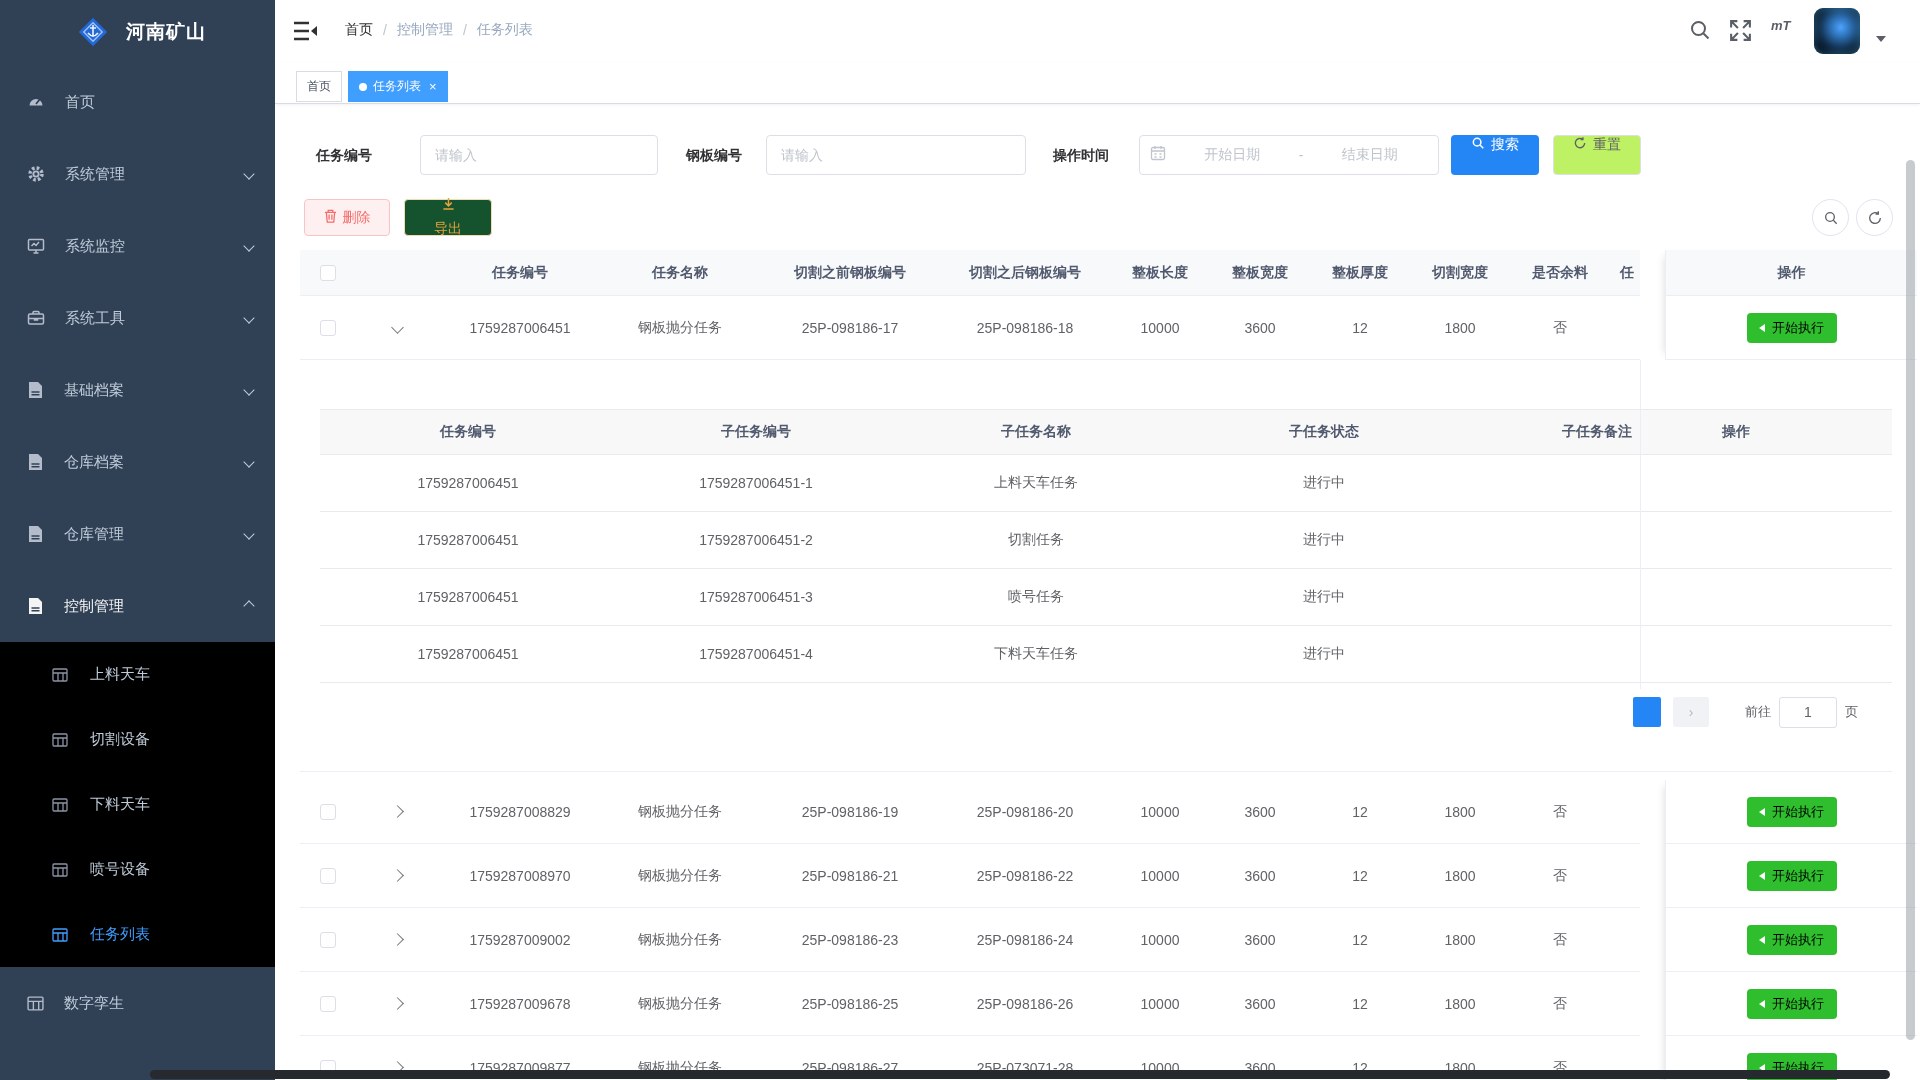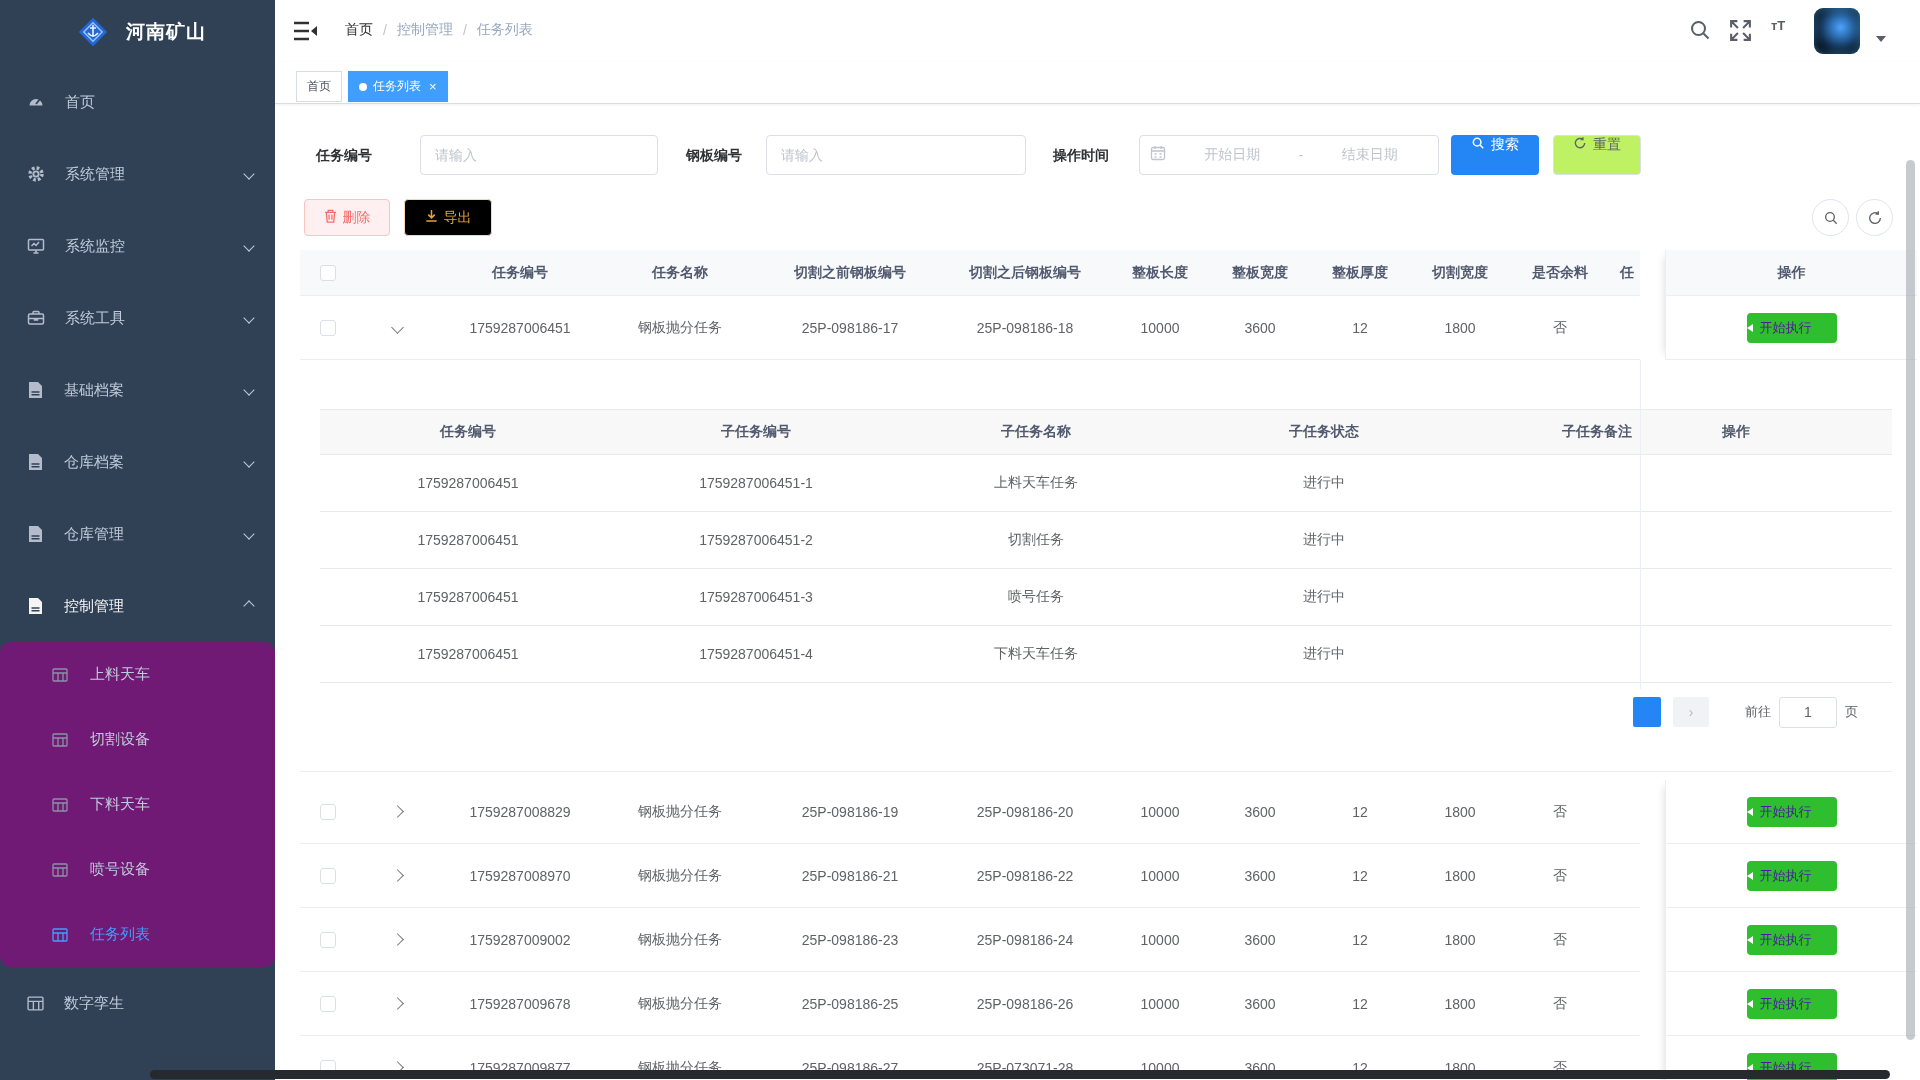--- a/index.html
+++ b/index.html
@@ -8,21 +8,21 @@
 
   
   .sidebar { position:absolute; left:0; top:0; width:275px; height:1080px; background:#304156; z-index:5; }
   .logo-row { height:64px; display:flex; align-items:center; padding-left:76px; gap:16px; }
   .logo-title { color:#fff; font-size:19px; font-weight:bold; letter-spacing:1px; }
   .menu { position:absolute; top:66px; left:0; width:275px; }
   .menu-item { height:72px; display:flex; align-items:center; padding-left:27px; gap:20px;
     color:#bfcbd9; font-size:15px; cursor:pointer; position:relative; }
   .menu-item .mi-label { flex:0 0 auto; }
   .menu-item .arr { position:absolute; right:22px; }
-  .submenu { background:#701a75;border-radius:11px; }
+  .submenu { background:#000000; }
   .submenu .menu-item { height:65px; padding-left:52px; gap:22px; font-size:15px; }
   .menu-item.active { color:#409EFF; }
   .menu-item.parent-open { color:#f4f4f5; }
   .arr { width:8px; height:8px; border-right:1.5px solid #bfcbd9; border-bottom:1.5px solid #bfcbd9; display:inline-block; }
   .arr.down { transform:rotate(45deg); }
   .arr.up { transform:rotate(-135deg); }
   .s-icon { flex:0 0 auto; display:inline-flex; }
 
   
   .main { position:absolute; left:275px; top:0; width:1645px; height:1080px; background:#fff; }
@@ -60,23 +60,23 @@
     border-radius:4px; display:flex; align-items:center; padding:0 10px; gap:8px; background:#fff; }
   .dr-text { color:#bfc4cc; font-size:14px; flex:1; text-align:center; }
   .dr-sep { color:#bfc4cc; font-size:14px; }
   .btn { position:absolute; top:135px; height:40px; border-radius:4px; font-size:14px; display:flex;
     align-items:flex-start; justify-content:center; gap:6px; cursor:pointer; border:1px solid transparent; }
   .btn-search { left:1176px; width:88px; background:#2486F5; color:#fff; }
   .btn-reset { left:1278px; width:88px; background:#bef264; border-color:#dcdfe6; color:#606266; }
   .btn-del { position:absolute; top:199px; left:29px; width:86px; height:37px; background:#fef0f0;
     border:1px solid #fbc4c4; border-radius:4px; color:#f56c6c; font-size:14px;
     display:flex; align-items:center; justify-content:center; gap:6px; cursor:pointer; }
-  .btn-exp { position:absolute; top:199px; left:129px; width:88px; height:37px; background:#000000;
+  .btn-exp { position:absolute; top:199px; left:129px; width:88px; height:37px; background:#14532d;
     border:1px solid #f5dab1; border-radius:4px; color:#e6a23c; font-size:14px;
-    display:flex; align-items:center; justify-content:center; gap:6px; cursor:pointer; }
+    display:flex; align-items:center; justify-content:center; gap:6px; cursor:pointer;flex-direction:column; }
   .circle-btn { position:absolute; top:199px; width:37px; height:37px; border-radius:50%;
     border:1px solid #dfe4ed; background:#fff; display:flex; align-items:center; justify-content:center; cursor:pointer; }
 
   
   .table-wrap { position:absolute; left:25px; top:250px; width:1592px; }
   .scrollclip { width:1340px; overflow:hidden; }
   .thead-row, .trow { display:grid; width:1460px;
     grid-template-columns:55px 85px 160px 160px 180px 170px 100px 100px 100px 100px 100px 150px;
     align-items:center; border-bottom:1px solid #ebeef5; }
   .thead-row { height:46px; background:#f8f9fb; }
@@ -111,22 +111,22 @@
   .rows-gap { height:8px; background:#fff; }
 
   
   .fixcol { position:absolute; left:1365px; width:252px; background:#fff; border-left:1px solid #ebeef5;
     box-shadow:-7px 0 8px -7px rgba(0,0,0,.15); }
   .fixcol-seg1 { top:0; height:110px; }
   .fixcol-seg2 { top:530px; height:344px; }
   .fix-head { height:46px; background:#f8f9fb; border-bottom:1px solid #ebeef5; display:flex;
     align-items:center; justify-content:center; font-size:14px; font-weight:bold; color:#515a6e; }
   .fix-row { height:64px; border-bottom:1px solid #ebeef5; display:flex; align-items:center; justify-content:center; }
-  .btn-exec { width:90px; height:30px; background:#2EBE2E; border:none; border-radius:4px; color:#4c1d95;
-    font-size:13px; display:flex; align-items:center; gap:7px; cursor:pointer; }
+  .btn-exec { width:90px; height:30px; background:#2EBE2E; border:none; border-radius:4px; color:#000000;
+    font-size:13px; display:flex; align-items:center; justify-content:center; gap:7px; cursor:pointer; }
   .tri-left { width:0; height:0; border-top:4px solid transparent; border-bottom:4px solid transparent;
     border-right:6px solid #fff; }
 
   
   .vscroll { position:absolute; left:1906px; top:160px; width:9px; height:880px; background:#9aa0a6;
     opacity:.55; border-radius:5px; z-index:9; }
   .hscroll { position:absolute; left:150px; top:1070px; width:1740px; height:9px; background:#26292e;
     border-radius:5px; z-index:9; }
 </style>
 </head>
@@ -314,21 +314,21 @@
       <svg width="24" height="24" viewBox="0 0 24 24" fill="none" stroke="#5a5e66" stroke-width="2">
         <circle cx="10.5" cy="10.5" r="6.5"></circle>
           <path d="M15.5 15.5 L20.5 20.5"></path>
       </svg>
     </span>
     <span class="nav-ico" style="left:1453px;">
       <svg width="25" height="25" viewBox="0 0 24 24" fill="none" stroke="#5a5e66" stroke-width="2">
         <path d="M9 3 L3 3 L3 9 M3 3 L9.5 9.5 M15 21 L21 21 L21 15 M21 21 L14.5 14.5 M21 9 L21 3 L15 3 M21 3 L14.5 9.5 M3 15 L3 21 L9 21 M3 21 L9.5 14.5"></path>
       </svg>
     </span>
-    <span class="font-ico" style="left:1496px;">
+    <span class="font-ico" style="left:1496px;font-style:italic;">
       <span style="font-size:13px;">тT</span>
     </span>
     <div class="avatar"></div>
     <span class="caret"></span>
   </div>
 
   <div class="tagsbar">
     <span class="tag" style="left:21px;">
       <span>首页</span>
     </span>

